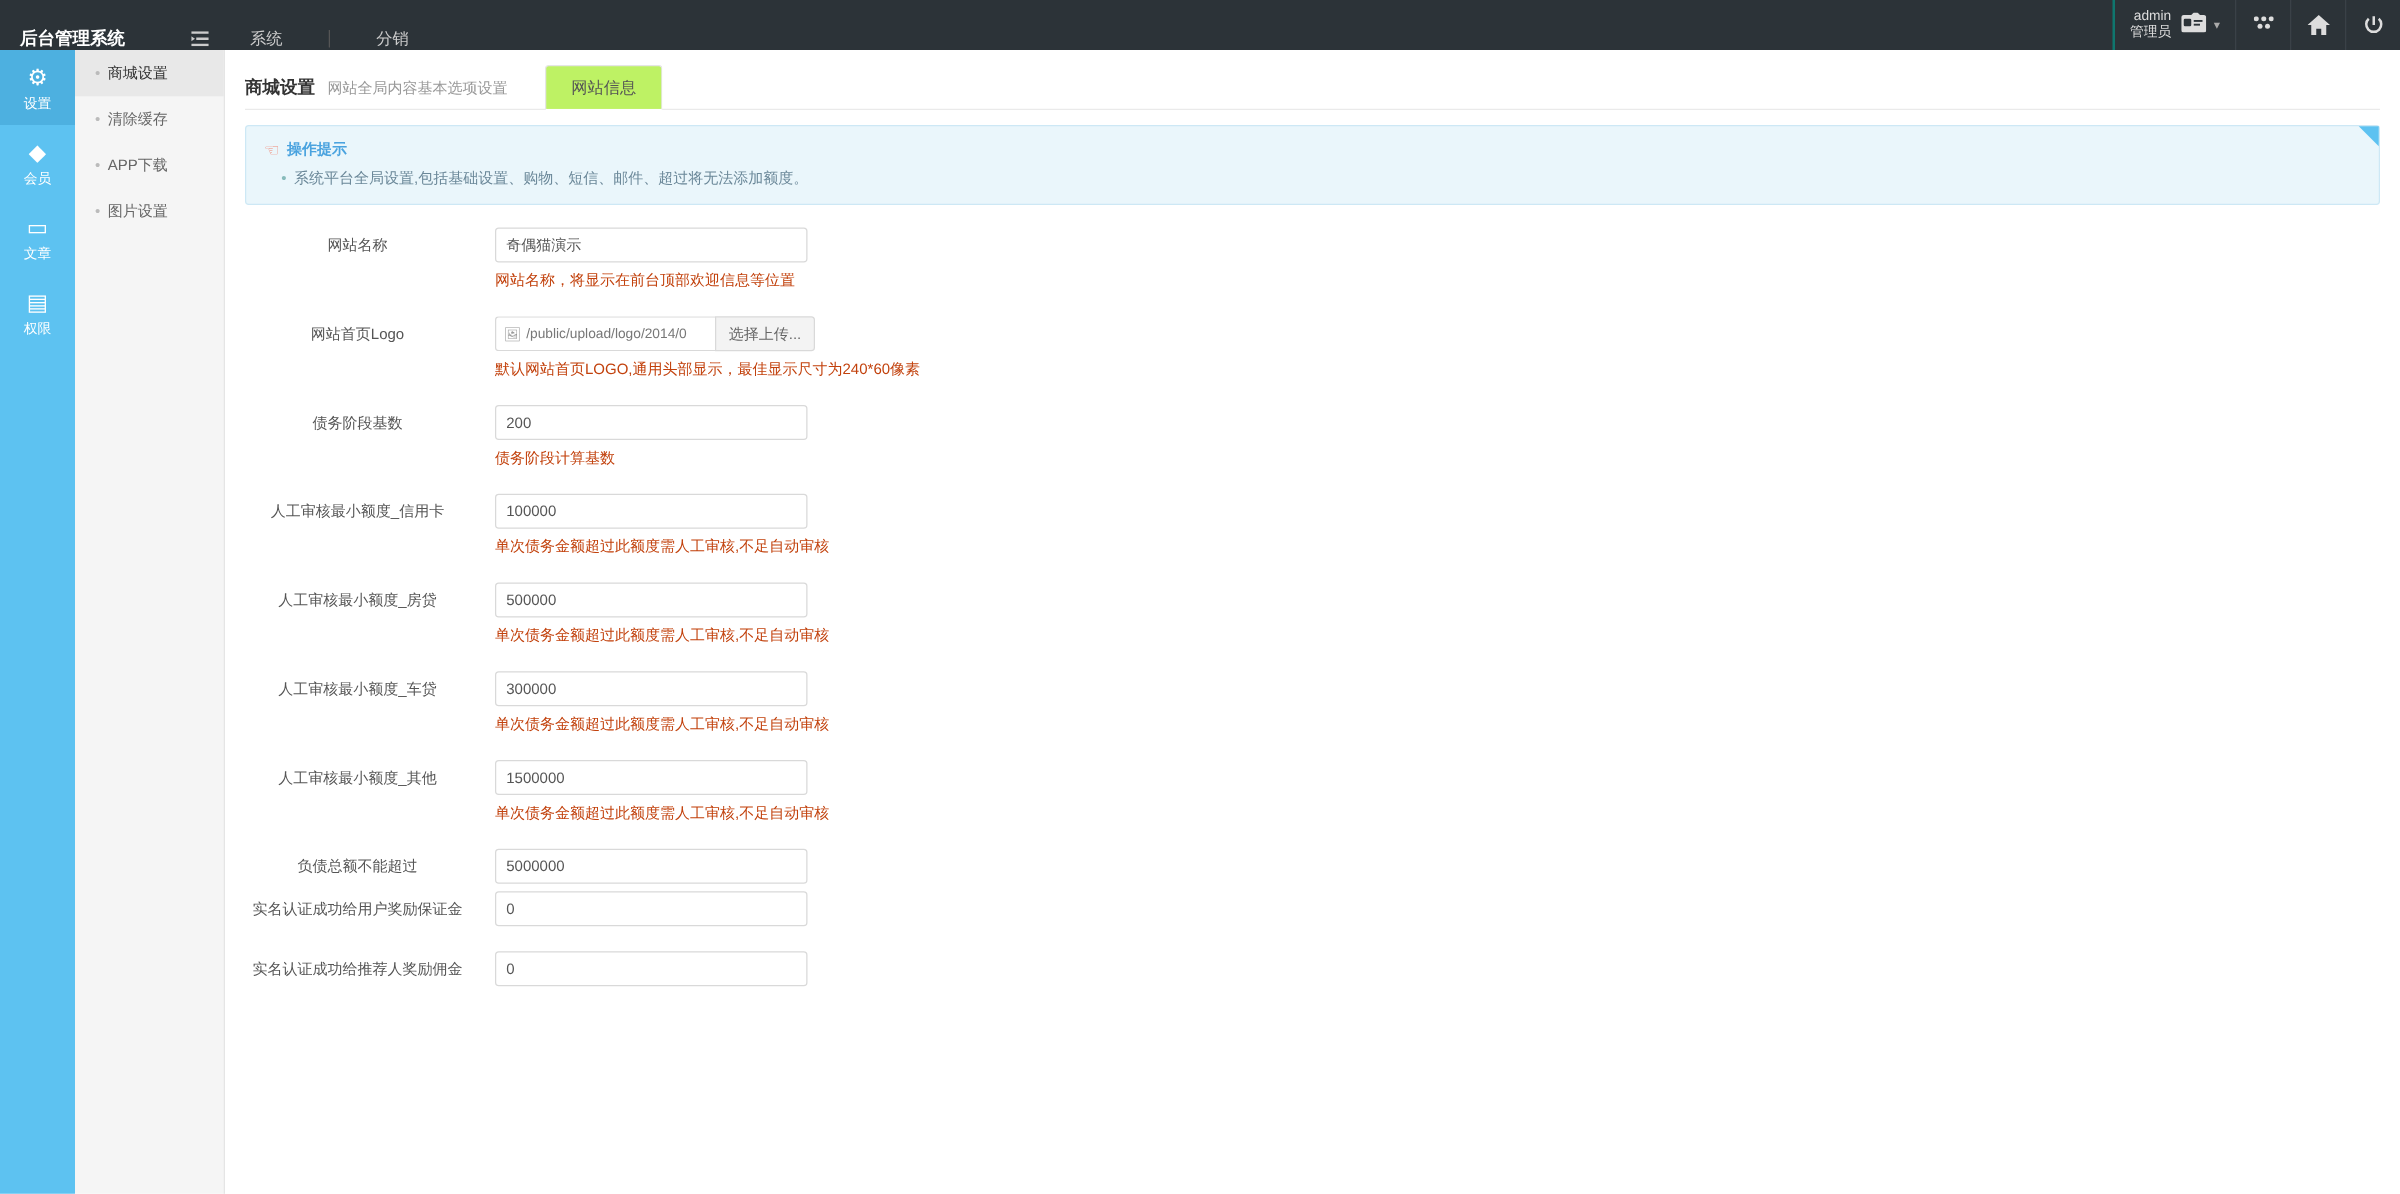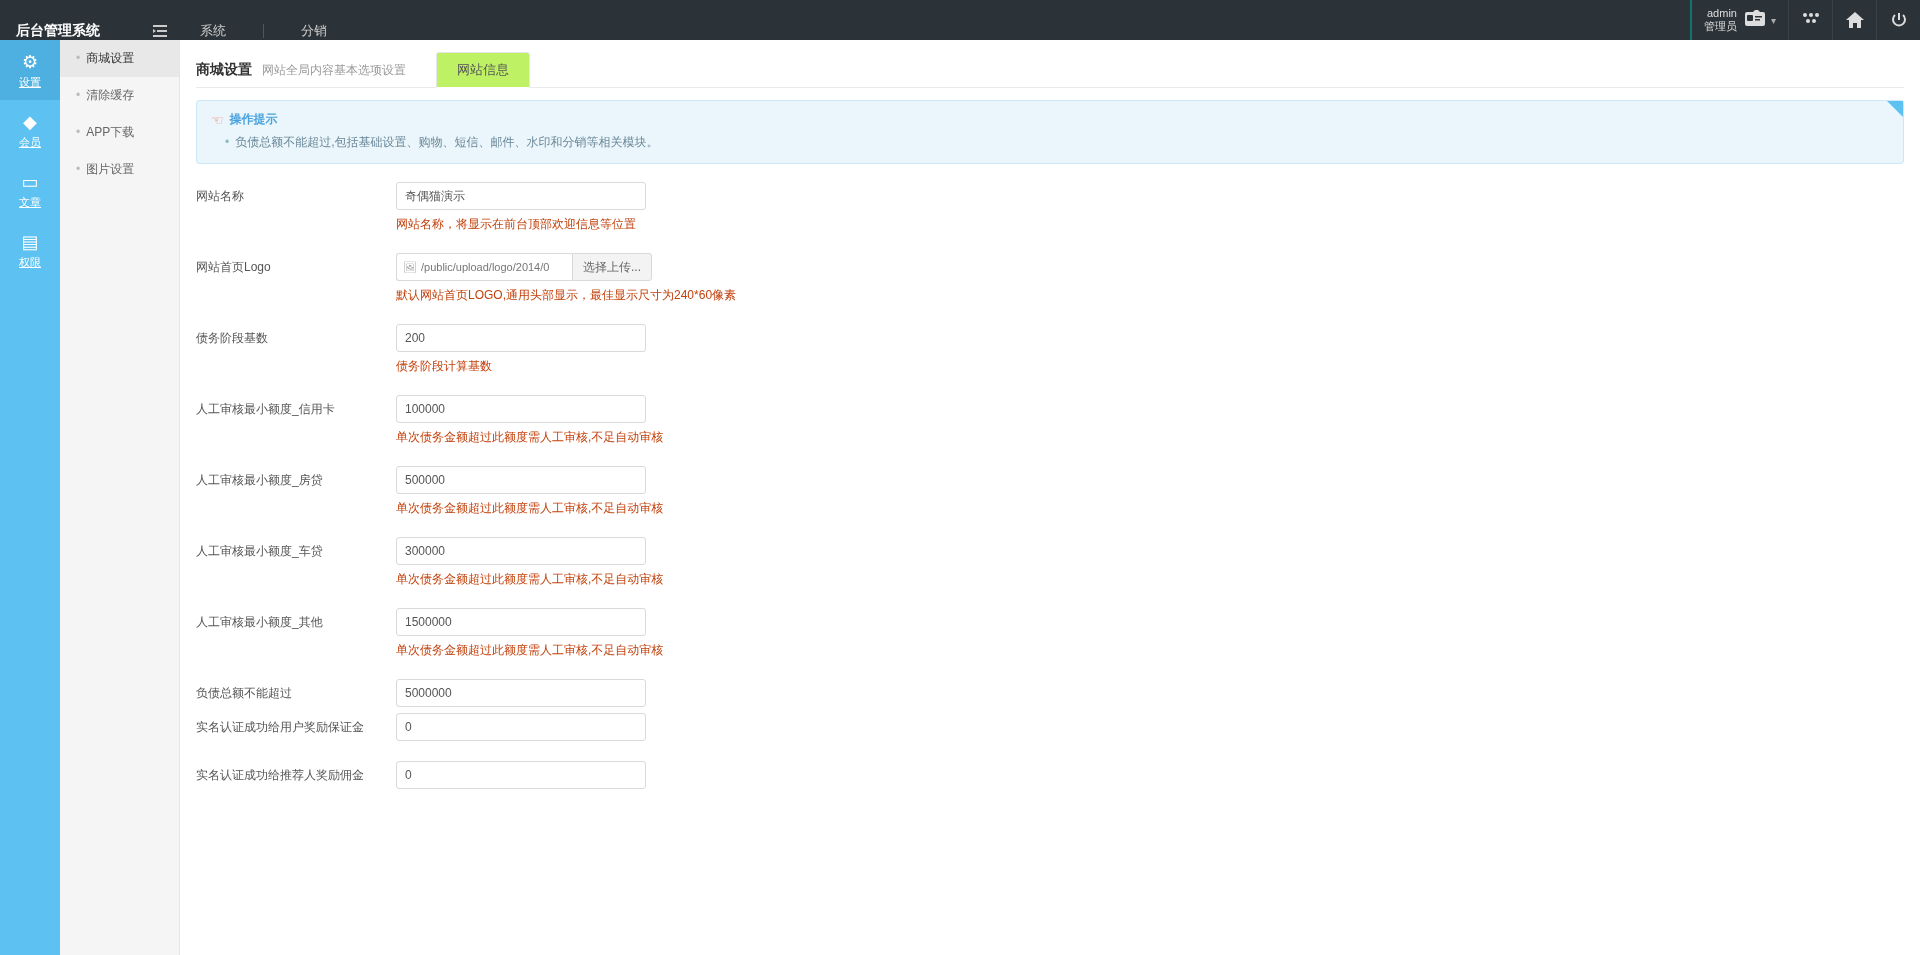--- a/index.html
+++ b/index.html
@@ -16,21 +16,21 @@
 .topbar .userblock { display: flex; align-items: center; padding: 0 12px; height: 40px; border-left: 2px solid #0f766e; }
 .topbar .userblock .ut { text-align: right; line-height: 1.2; color: #ddd; font-size: 11px; }
 .topbar .userblock .badge { margin-left: 8px; font-size: 18px; color: #ddd; }
 .topbar .icons { display: flex; }
 .topbar .icons .ic { width: 44px; height: 40px; display: flex; align-items: center; justify-content: center; color: #ddd; border-left: 1px solid #3a4147; cursor: pointer; font-size: 16px; }
 
 
 .leftbar { position: absolute; top: 40px; left: 0; bottom: 0; width: 60px; background: #5dc2f1; display: flex; flex-direction: column; align-items: center; }
 .leftbar .litem { width: 100%; height: 60px; display: flex; flex-direction: column; align-items: center; justify-content: center; color: #fff; cursor: pointer; }
 .leftbar .litem .licon { font-size: 18px; margin-bottom: 2px; }
-.leftbar .litem .ltxt { font-size: 11px; text-decoration: underline; }
+.leftbar .litem .ltxt { font-size: 11px; }
 .leftbar .litem.active { background: #4db0e0; }
 
 
 .subside { position: absolute; top: 40px; left: 60px; bottom: 0; width: 120px; background: #f5f5f5; border-right: 1px solid #e5e5e5; }
 .subside .sitem { padding: 10px 16px; color: #666; cursor: pointer; font-size: 12px; }
 .subside .sitem::before { content: "•"; color: #bbb; margin-right: 6px; }
 .subside .sitem.active { background: #e8e8e8; color: #333; }
 
 
 .main { position: absolute; top: 40px; left: 180px; right: 0; bottom: 0; overflow-y: auto; background: #fff; padding: 12px 16px 24px 16px; }
@@ -45,21 +45,21 @@
 .tipbar { background: #eaf6fb; border: 1px solid #cde8f5; border-radius: 3px; padding: 10px 14px 12px 14px; margin-bottom: 18px; position: relative; }
 .tipbar .thead { display: flex; align-items: center; margin-bottom: 6px; }
 .tipbar .thead .ticon { color: #f08c7a; margin-right: 6px; font-size: 14px; }
 .tipbar .thead .ttitle { color: #4aa3df; font-weight: bold; font-size: 12px; }
 .tipbar .tli { color: #6b8899; padding-left: 14px; font-size: 12px; }
 .tipbar .tli::before { content: "•"; margin-right: 6px; color: #8bb; }
 .tipbar .corner { position: absolute; top: 0; right: 0; width: 0; height: 0; border-top: 16px solid #5dc2f1; border-left: 16px solid transparent; }
 
 
 .frow { display: flex; align-items: flex-start; margin-bottom: 6px; }
-.frow .flabel { width: 200px; text-align: left; padding-right: 20px; padding-top: 6px; color: #555; font-size: 12px; }
+.frow .flabel { width: 200px; text-align: center; padding-right: 20px; padding-top: 6px; color: #555; font-size: 12px; }
 .frow .fctrl { width: 900px; }
 .frow .fctrl input[type="text"] { width: 250px; height: 28px; border: 1px solid #d9d9d9; border-radius: 3px; padding: 0 8px; font-size: 12px; color: #555; }
 .frow .fhint { color: #c2410c; font-size: 12px; margin-top: 6px; margin-bottom: 14px; }
 
 .logogroup { display: flex; align-items: center; }
 .logogroup .logoview { display: flex; align-items: center; border: 1px solid #d9d9d9; border-right: none; border-radius: 3px 0 0 3px; height: 28px; padding: 0 6px; width: 176px; background: #fff; color: #777; font-size: 11px; overflow: hidden; white-space: nowrap; }
 .logogroup .logoview .imgic { color: #999; margin-right: 4px; }
 .logogroup .logobtn { height: 28px; border: 1px solid #d9d9d9; background: #f3f3f3; padding: 0 10px; cursor: pointer; border-radius: 0 3px 3px 0; color: #666; font-size: 12px; }
 
 
@@ -155,21 +155,21 @@
     <div class="psub">网站全局内容基本选项设置</div>
     <div class="tab">网站信息</div>
   </div>
 
   <div class="tipbar">
     <div class="corner"></div>
     <div class="thead">
       <span class="ticon">☜</span>
       <span class="ttitle">操作提示</span>
     </div>
-    <div class="tli">负债总额不能超过,包括基础设置、购物、短信、邮件、水印和分销等相关模块。</div>
+    <div class="tli">系统平台全局设置,包括基础设置、购物、短信、邮件、超过将无法添加额度。</div>
   </div>
 
   <div id="form-area">
       <div class="frow">
         <div class="flabel">网站名称</div>
         <div class="fctrl"><input type="text" value="奇偶猫演示" style=""><div class="fhint">网站名称，将显示在前台顶部欢迎信息等位置</div></div>
       </div>
       <div class="frow">
         <div class="flabel">网站首页Logo</div>
         <div class="fctrl">

